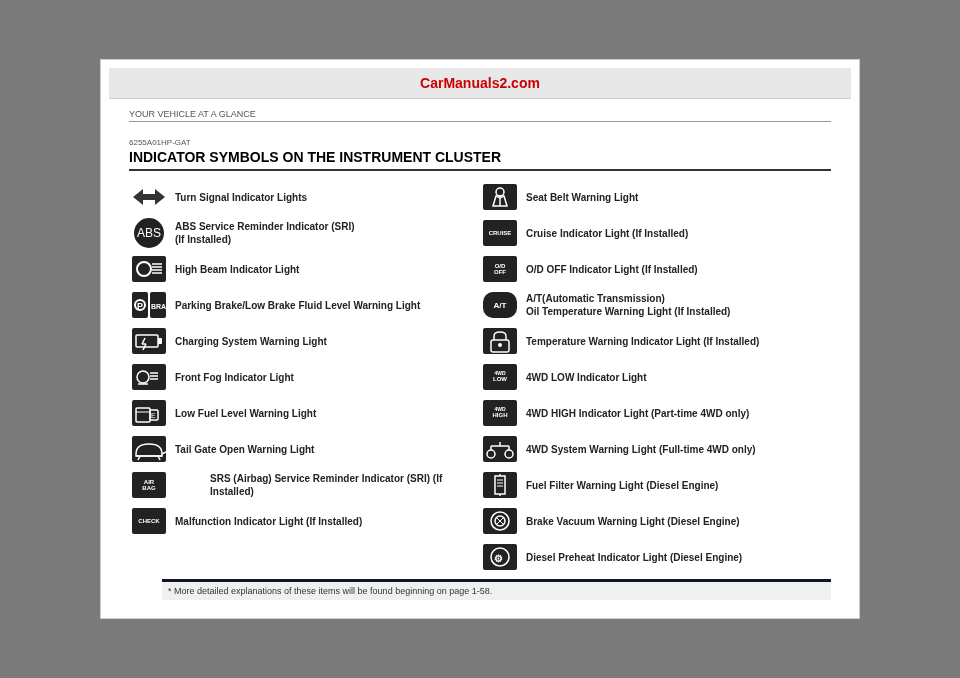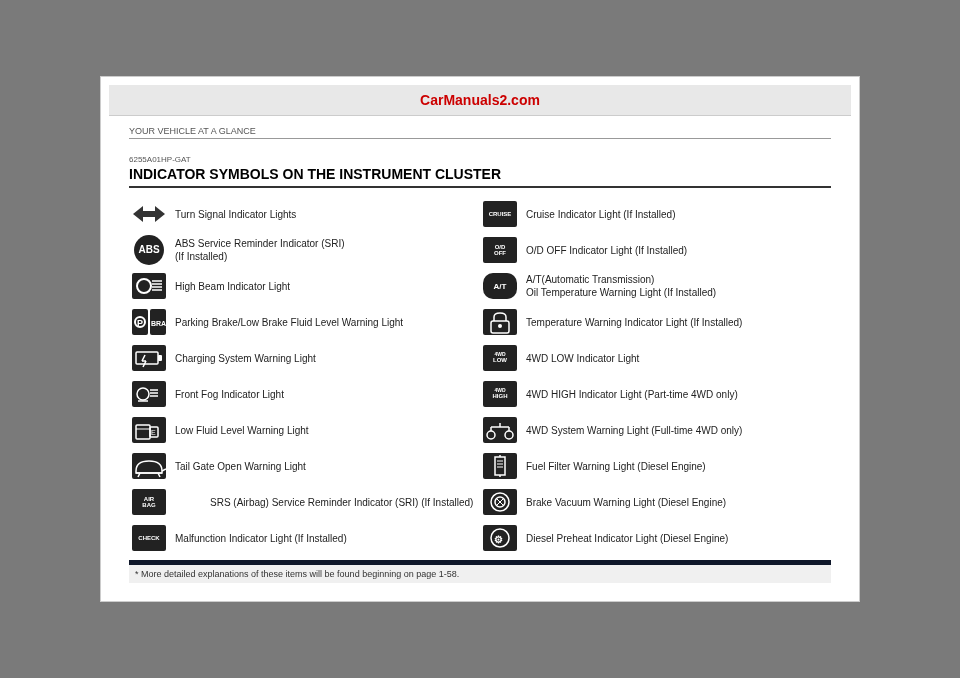--- a/index.html
+++ b/index.html
@@ -82,29 +82,31 @@
       font-size: 7px;
       font-weight: bold;
       border-radius: 2px;
       position: relative;
       overflow: hidden;
     }
     .indicator-text {
       font-size: 10px;
       line-height: 1.3;
       color: #222;
+      font-weight: bold;
     }
     .footer-note {
       font-size: 9px;
       color: #333;
-      border-top: 5px solid #0f172a;
+      border-top: 3px solid #0f172a;
       padding-top: 3px;
       margin-top: 4px;
       background: #f0f0f0;
       padding: 4px 6px;
+      margin-left: 33px;
     }
   </style>
 </head>
 <body>
 
 <div class="page-container">
 
   <div class="top-banner">
     <span style="color:#cc0000; font-weight:bold; font-size:14px;">CarManuals2.com</span>
   </div>
@@ -127,21 +129,21 @@
               <polygon points="2,13 12,5 12,10 20,10 20,16 12,16 12,21" fill="#333"></polygon>
               <polygon points="34,13 24,5 24,10 16,10 16,16 24,16 24,21" fill="#333"></polygon>
             </svg>
           </div>
           <span class="indicator-text">Turn Signal Indicator Lights</span>
         </div>
 
         <div class="indicator-row">
           <div class="icon-box">
             <div class="icon-img" style="background:#222; border-radius:50%; width:30px; height:30px; flex-direction:column;">
-              <span style="font-size:10px; font-weight:bold; color:white; line-height:1;">ABS</span>
+              <span style="font-size:12px; font-weight:normal; color:white; line-height:1;">ABS</span>
             </div>
           </div>
           <span class="indicator-text" style="white-space:pre-line;">ABS Service Reminder Indicator (SRI)
 (If Installed)</span>
         </div>
 
         <div class="indicator-row">
           <div class="icon-box">
             <svg width="34" height="26">
               <rect x="0" y="0" width="34" height="26" rx="2" fill="#222"></rect>
@@ -201,21 +203,21 @@
         <div class="indicator-row">
           <div class="icon-box">
             <svg width="34" height="26">
               <rect x="0" y="0" width="34" height="26" rx="2" fill="#222"></rect>
               <rect x="4" y="8" width="14" height="14" rx="1" fill="none" stroke="white" stroke-width="1.5"></rect>
               <rect x="18" y="10" width="8" height="10" rx="1" fill="none" stroke="white" stroke-width="1.5"></rect>
               <line x1="4" y1="12" x2="18" y2="12" stroke="white" stroke-width="1"></line>
               <text x="19" y="18" font-size="7" fill="white">E</text>
             </svg>
           </div>
-          <span class="indicator-text">Low Fluid Level Warning Light</span>
+          <span class="indicator-text">Low Fuel Level Warning Light</span>
         </div>
 
         <div class="indicator-row">
           <div class="icon-box">
             <svg width="34" height="26">
               <rect x="0" y="0" width="34" height="26" rx="2" fill="#222"></rect>
               <path d="M4,18 Q4,8 17,8 Q30,8 30,18 L30,20 L4,20 Z" fill="none" stroke="white" stroke-width="1.5"></path>
               <line x1="4" y1="20" x2="30" y2="20" stroke="white" stroke-width="1.5"></line>
               <line x1="8" y1="20" x2="6" y2="24" stroke="white" stroke-width="1.5"></line>
               <line x1="26" y1="20" x2="28" y2="24" stroke="white" stroke-width="1.5"></line>
@@ -241,20 +243,32 @@
               <span style="font-size:6px; color:white; line-height:1;">CHECK</span>
             </div>
           </div>
           <span class="indicator-text">Malfunction Indicator Light  (If Installed)</span>
         </div>
 
       </div>
 
       <div>
 
+        <div class="indicator-row">
+          <div class="icon-box">
+            <svg width="34" height="26">
+              <rect x="0" y="0" width="34" height="26" rx="2" fill="#222"></rect>
+              <circle cx="17" cy="8" r="4" fill="none" stroke="white" stroke-width="1.5"></circle>
+              <path d="M13,12 L10,22 L24,22 L21,12 Z" fill="none" stroke="white" stroke-width="1.5"></path>
+              <line x1="17" y1="12" x2="17" y2="22" stroke="white" stroke-width="1.5"></line>
+              <path d="M13,12 Q17,16 21,12" fill="none" stroke="white" stroke-width="1"></path>
+            </svg>
+          </div>
+          <span class="indicator-text">Seat Belt Warning Light</span>
+        </div>
 
         <div class="indicator-row">
           <div class="icon-box">
             <div class="icon-img" style="background:#222; border-radius:2px; width:34px; height:26px;">
               <span style="font-size:6px; color:white; font-weight:bold;">CRUISE</span>
             </div>
           </div>
           <span class="indicator-text">Cruise Indicator Light (If Installed)</span>
         </div>
 

